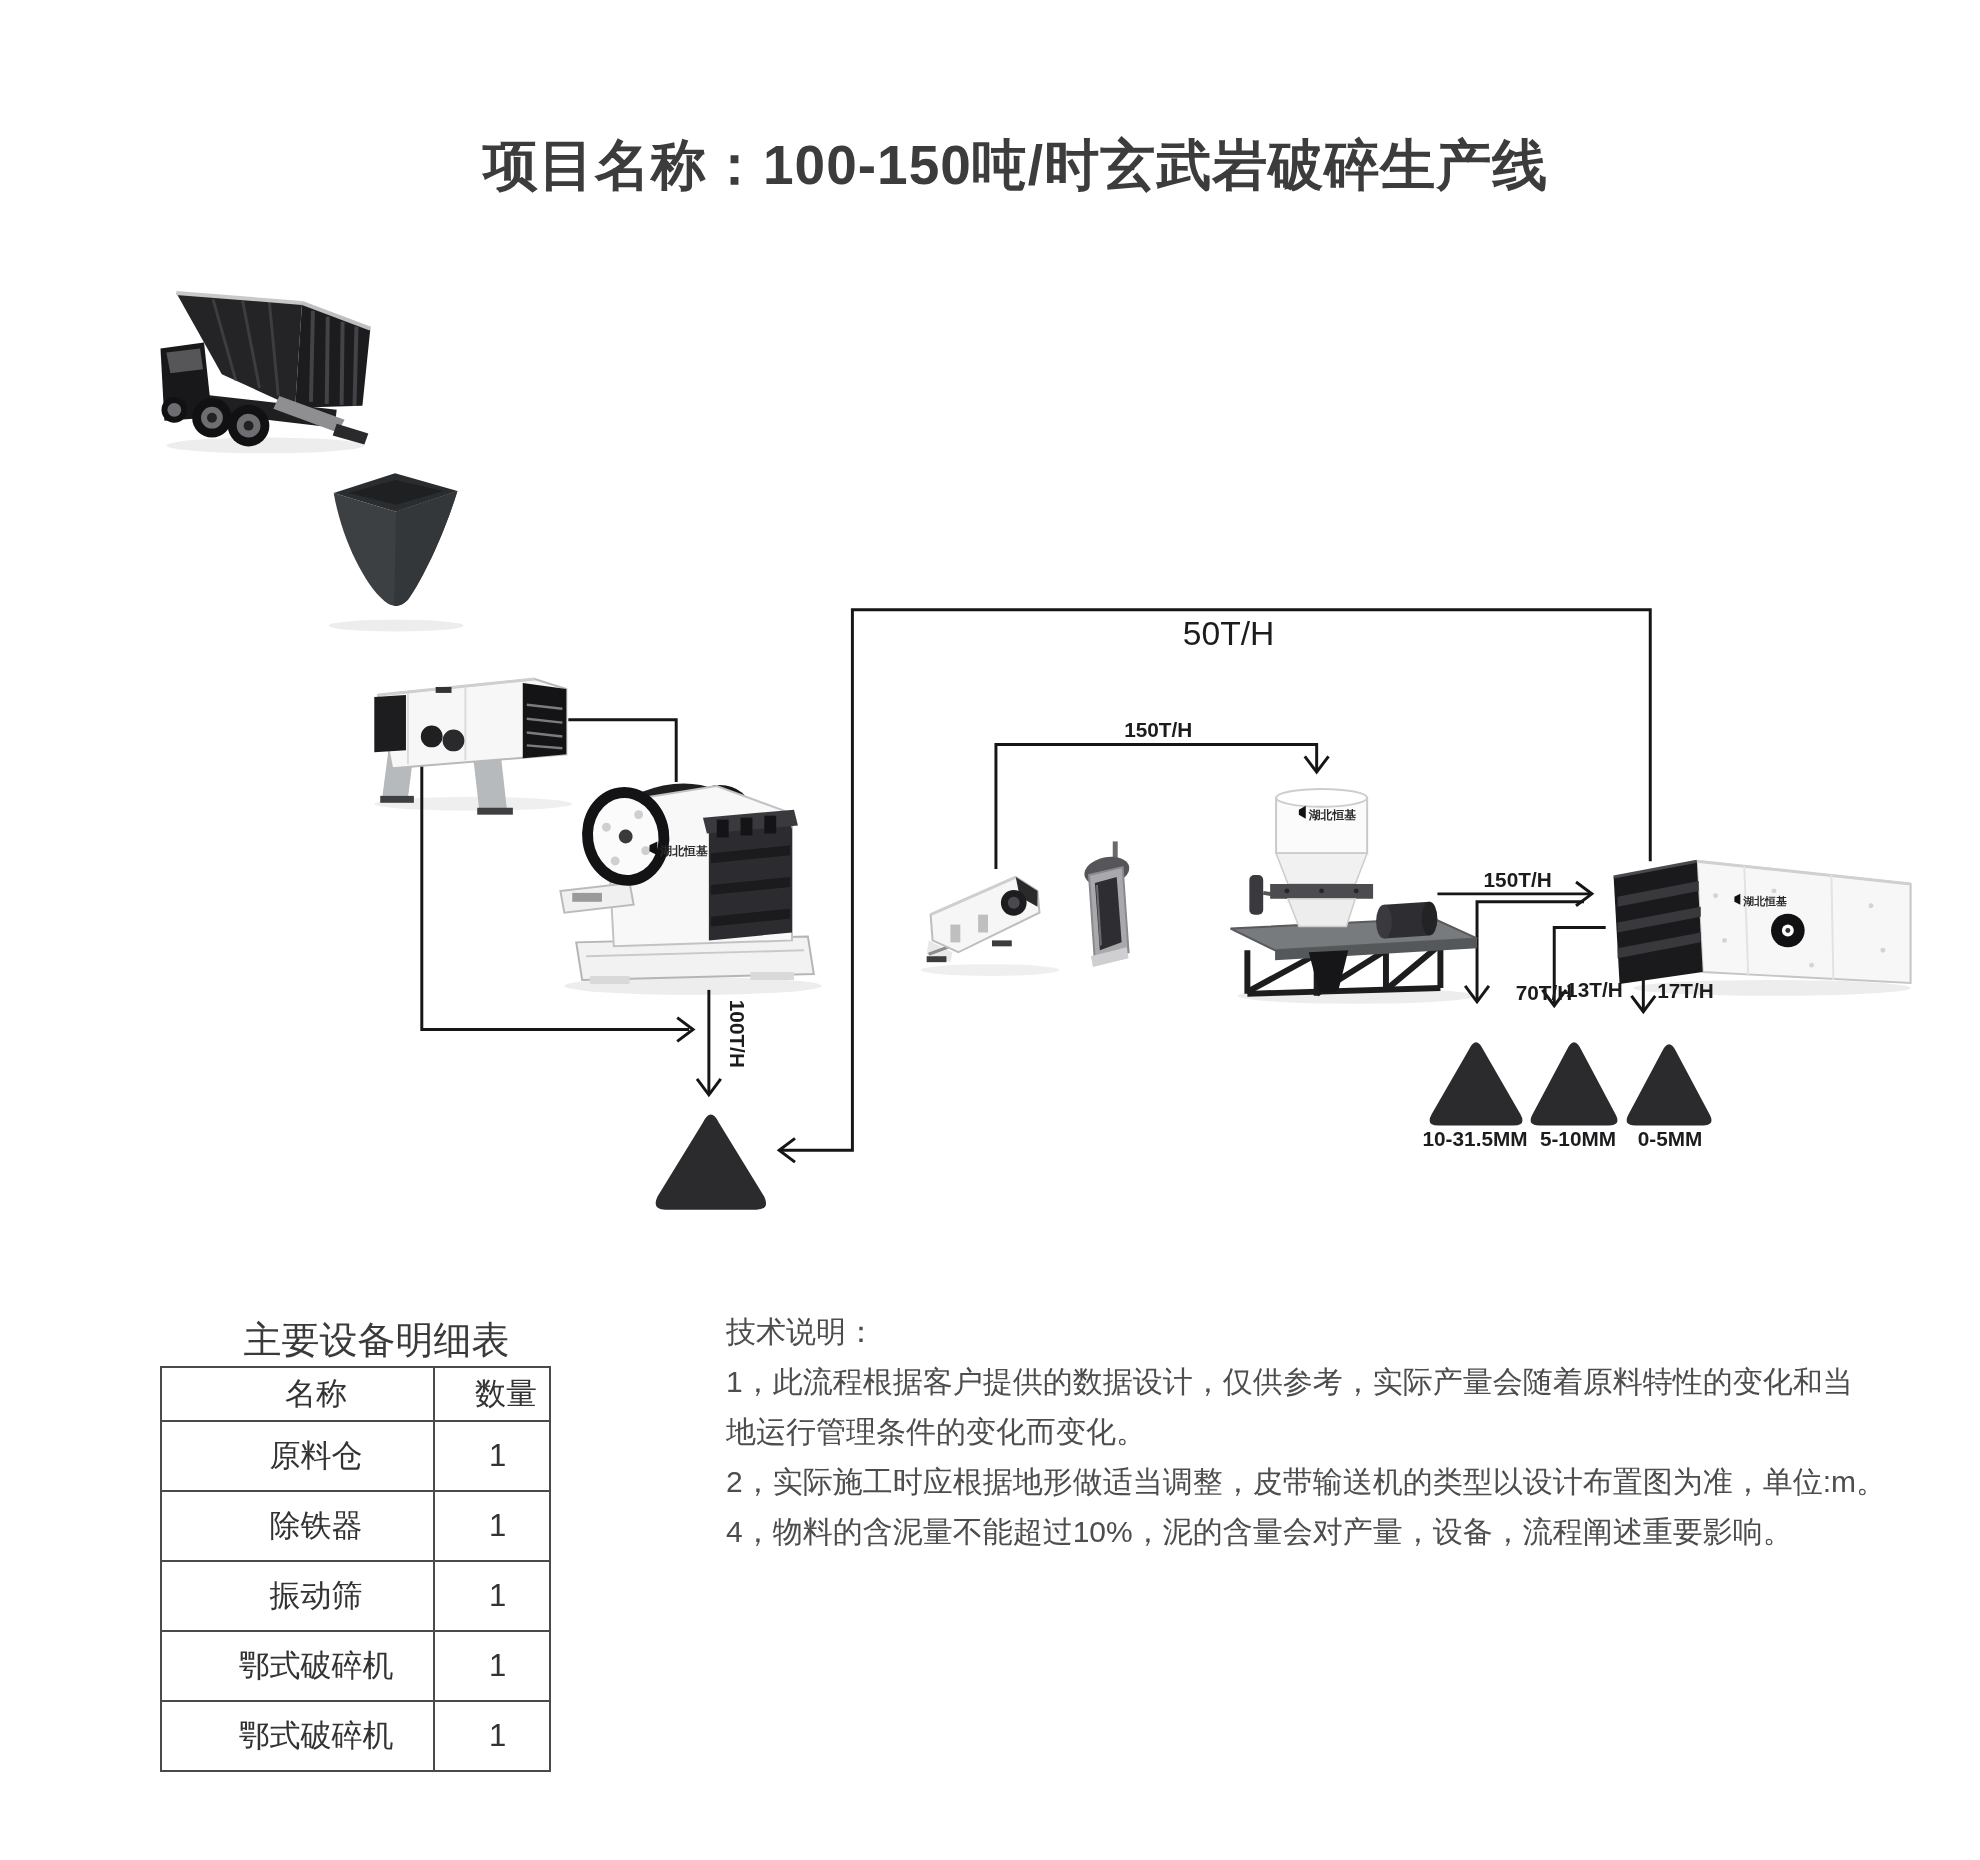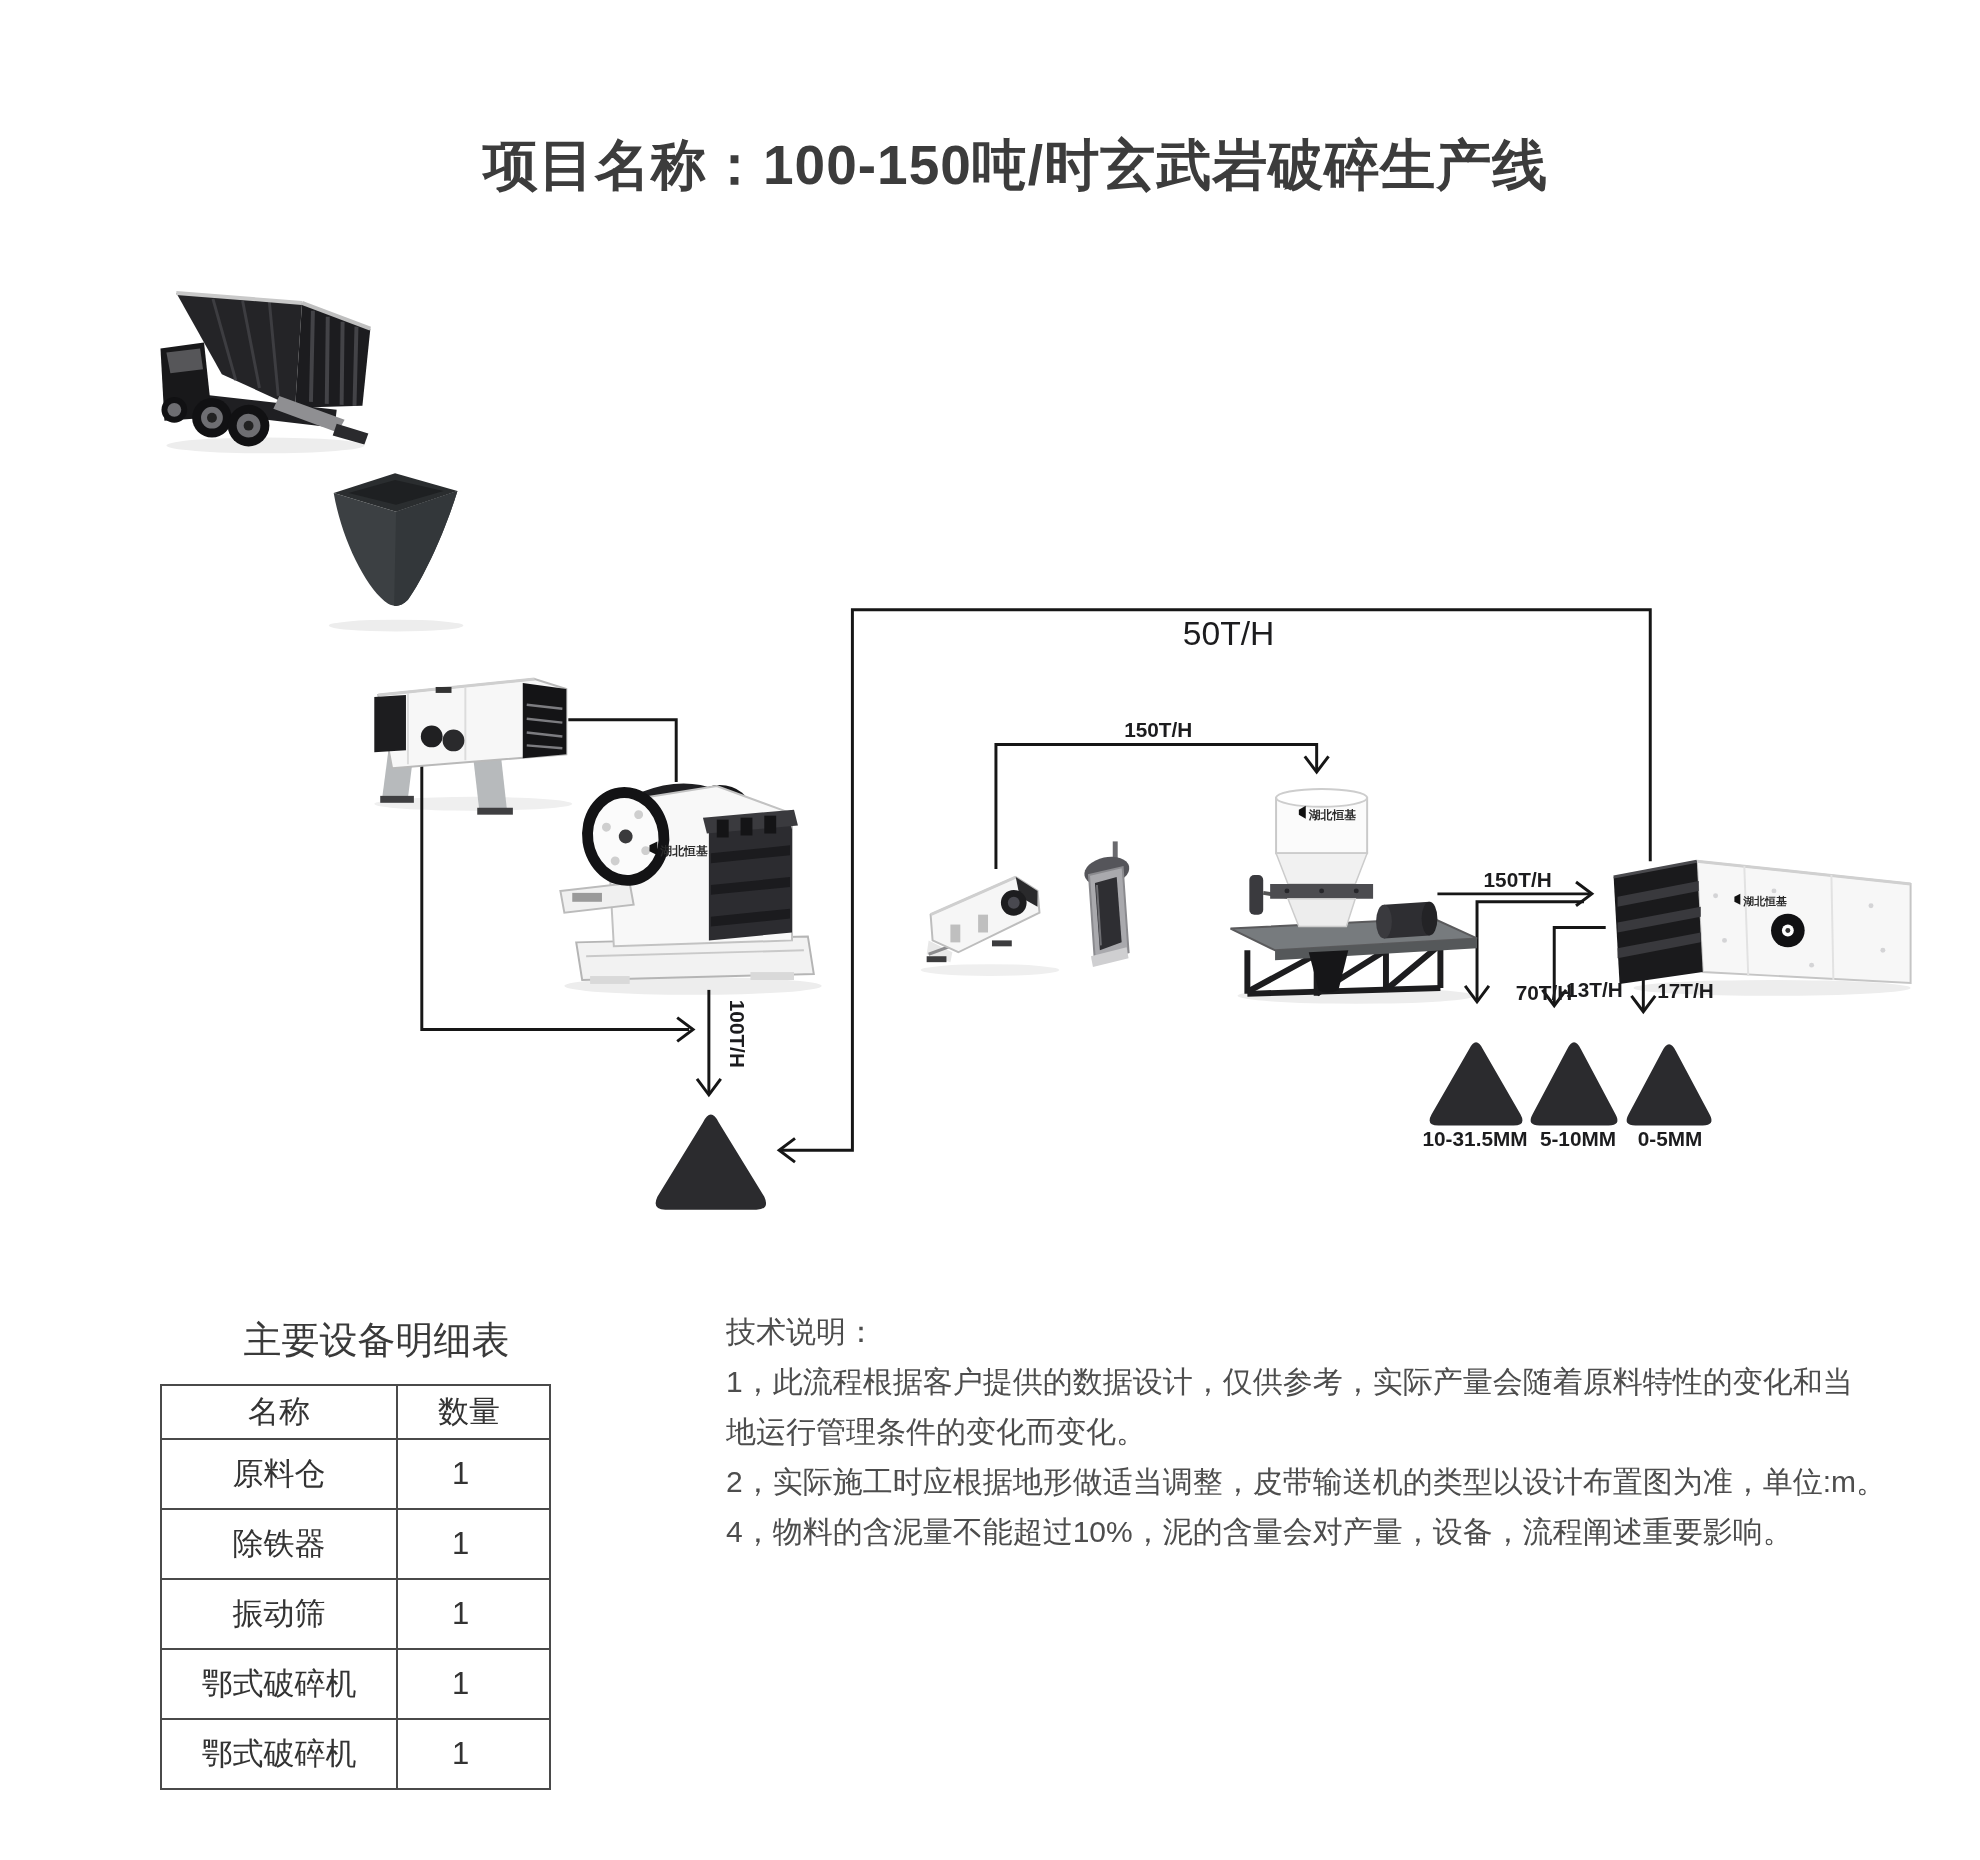--- a/index.html
+++ b/index.html
@@ -4,23 +4,23 @@
 <style>
   html,body{margin:0;padding:0;background:#ffffff;}
   body{width:1980px;height:1860px;position:relative;overflow:hidden;
        font-family:"Liberation Sans","DejaVu Sans",sans-serif;color:#3c3c3c;}
   .abs{position:absolute;}
   #page-title{left:483px;top:129px;font-size:55px;font-weight:700;color:#3c3c3c;letter-spacing:1px;white-space:nowrap;}
   #flow-svg{left:0;top:0;}
 
   
   #table-section{left:160px;top:1315px;width:391px;}
-  #table-title{font-size:38px;font-weight:500;color:#3a3a3a;text-align:center;margin-left:42px;margin-bottom:18px;white-space:nowrap;}
+  #table-title{font-size:38px;font-weight:500;color:#3a3a3a;text-align:center;margin-left:42px;white-space:nowrap;}
   .eq-table{border:2px solid #4a4a4a;width:391px;box-sizing:border-box;}
-  .tr{display:grid;grid-template-columns:236px 1fr;}
+  .tr{display:grid;grid-template-columns:236px 1fr;padding-left:37px;}
   .tr + .tr{border-top:2px solid #4a4a4a;}
   .td{display:flex;align-items:center;justify-content:center;font-size:31px;color:#333;height:68px;box-sizing:border-box;}
   .tr.head .td{height:52px;}
   .td.name{border-right:2px solid #4a4a4a;}
   .td.qty{padding-left:54px;justify-content:flex-start;}
   .tr.head .td.qty{padding-left:40px;}
 
   
   #notes-section{left:726px;top:1307px;}
   .note-line{font-size:30px;color:#4d4d4d;line-height:50px;white-space:nowrap;}

